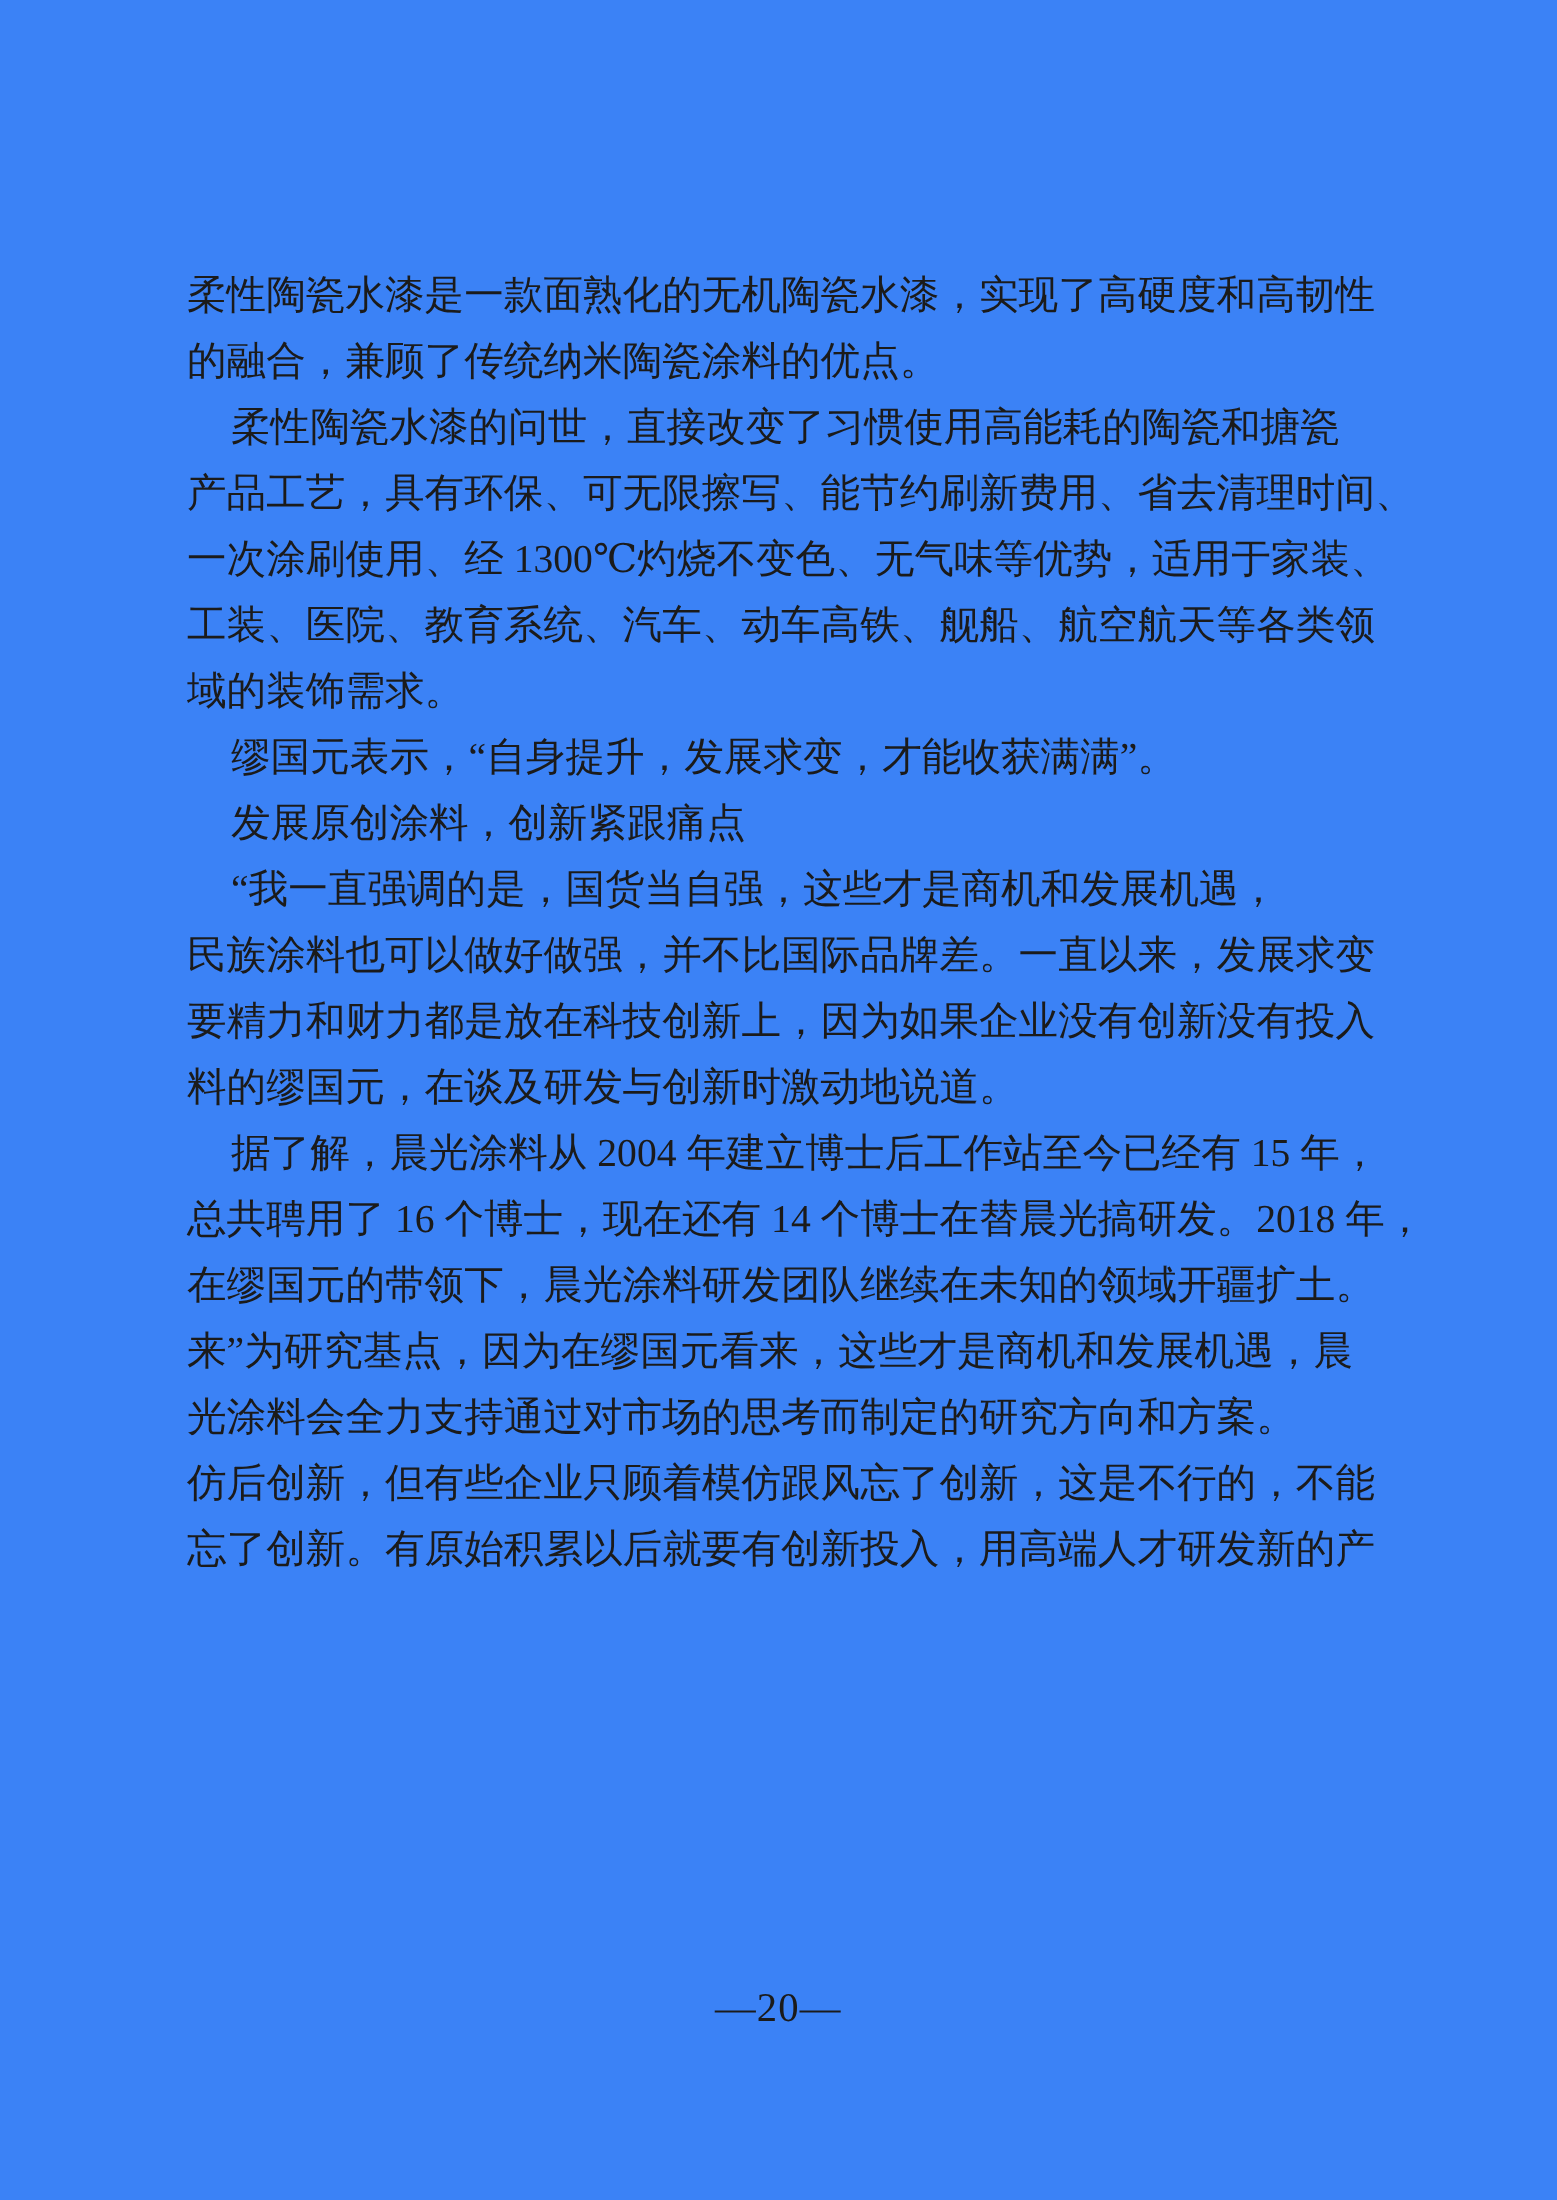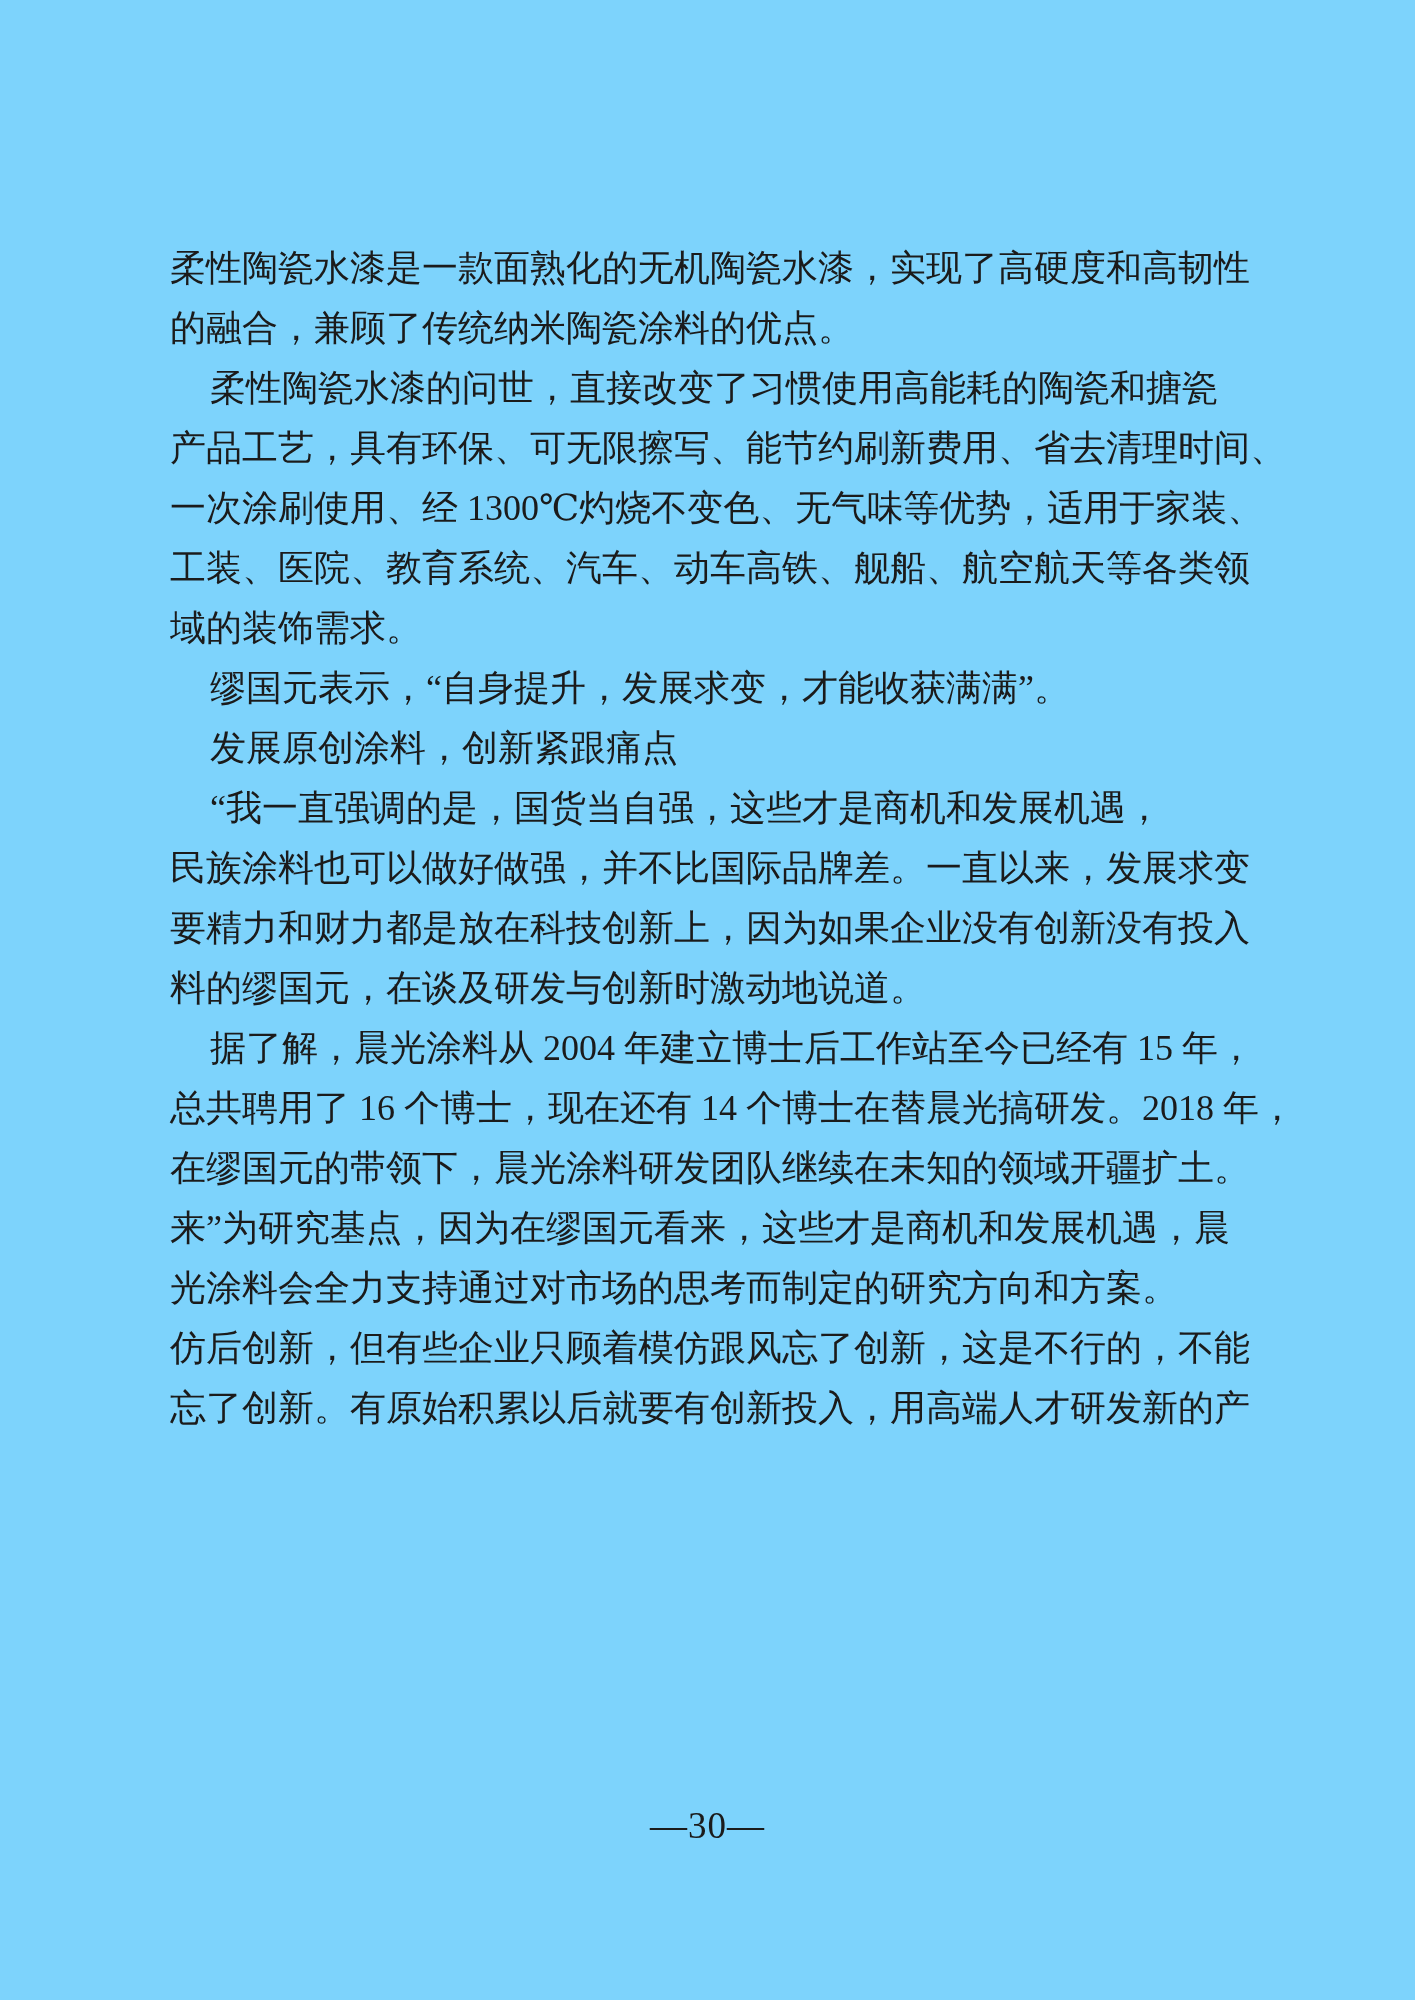--- a/index.html
+++ b/index.html
@@ -4,21 +4,21 @@
 <style>
   html, body {
     margin: 0;
     padding: 0;
     background: #ffffff;
   }
   .page {
     position: relative;
     width: 1415px;
     height: 2000px;
-    background: #7dd3fc;
+    background: #3b82f6;
     overflow: hidden;
     font-family: "Liberation Serif", "DejaVu Serif", serif;
     color: #1b1b1b;
   }
   .doc-body {
     position: absolute;
     left: 170px;
     top: 238px;
     width: 1085px;
   }
@@ -68,15 +68,15 @@
       <div class="text-line">料的缪国元，在谈及研发与创新时激动地说道。</div>
       <div class="text-line indent">据了解，晨光涂料从 2004 年建立博士后工作站至今已经有 15 年，</div>
       <div class="text-line">总共聘用了 16 个博士，现在还有 14 个博士在替晨光搞研发。2018 年，</div>
       <div class="text-line">在缪国元的带领下，晨光涂料研发团队继续在未知的领域开疆扩土。</div>
       <div class="text-line">来”为研究基点，因为在缪国元看来，这些才是商机和发展机遇，晨</div>
       <div class="text-line">光涂料会全力支持通过对市场的思考而制定的研究方向和方案。</div>
       <div class="text-line">仿后创新，但有些企业只顾着模仿跟风忘了创新，这是不行的，不能</div>
       <div class="text-line">忘了创新。有原始积累以后就要有创新投入，用高端人才研发新的产</div>
     </div>
   <div class="page-footer">
-    <span class="page-number">—30—</span>
+    <span class="page-number">—20—</span>
   </div>
 </div>
 
 </body></html>

